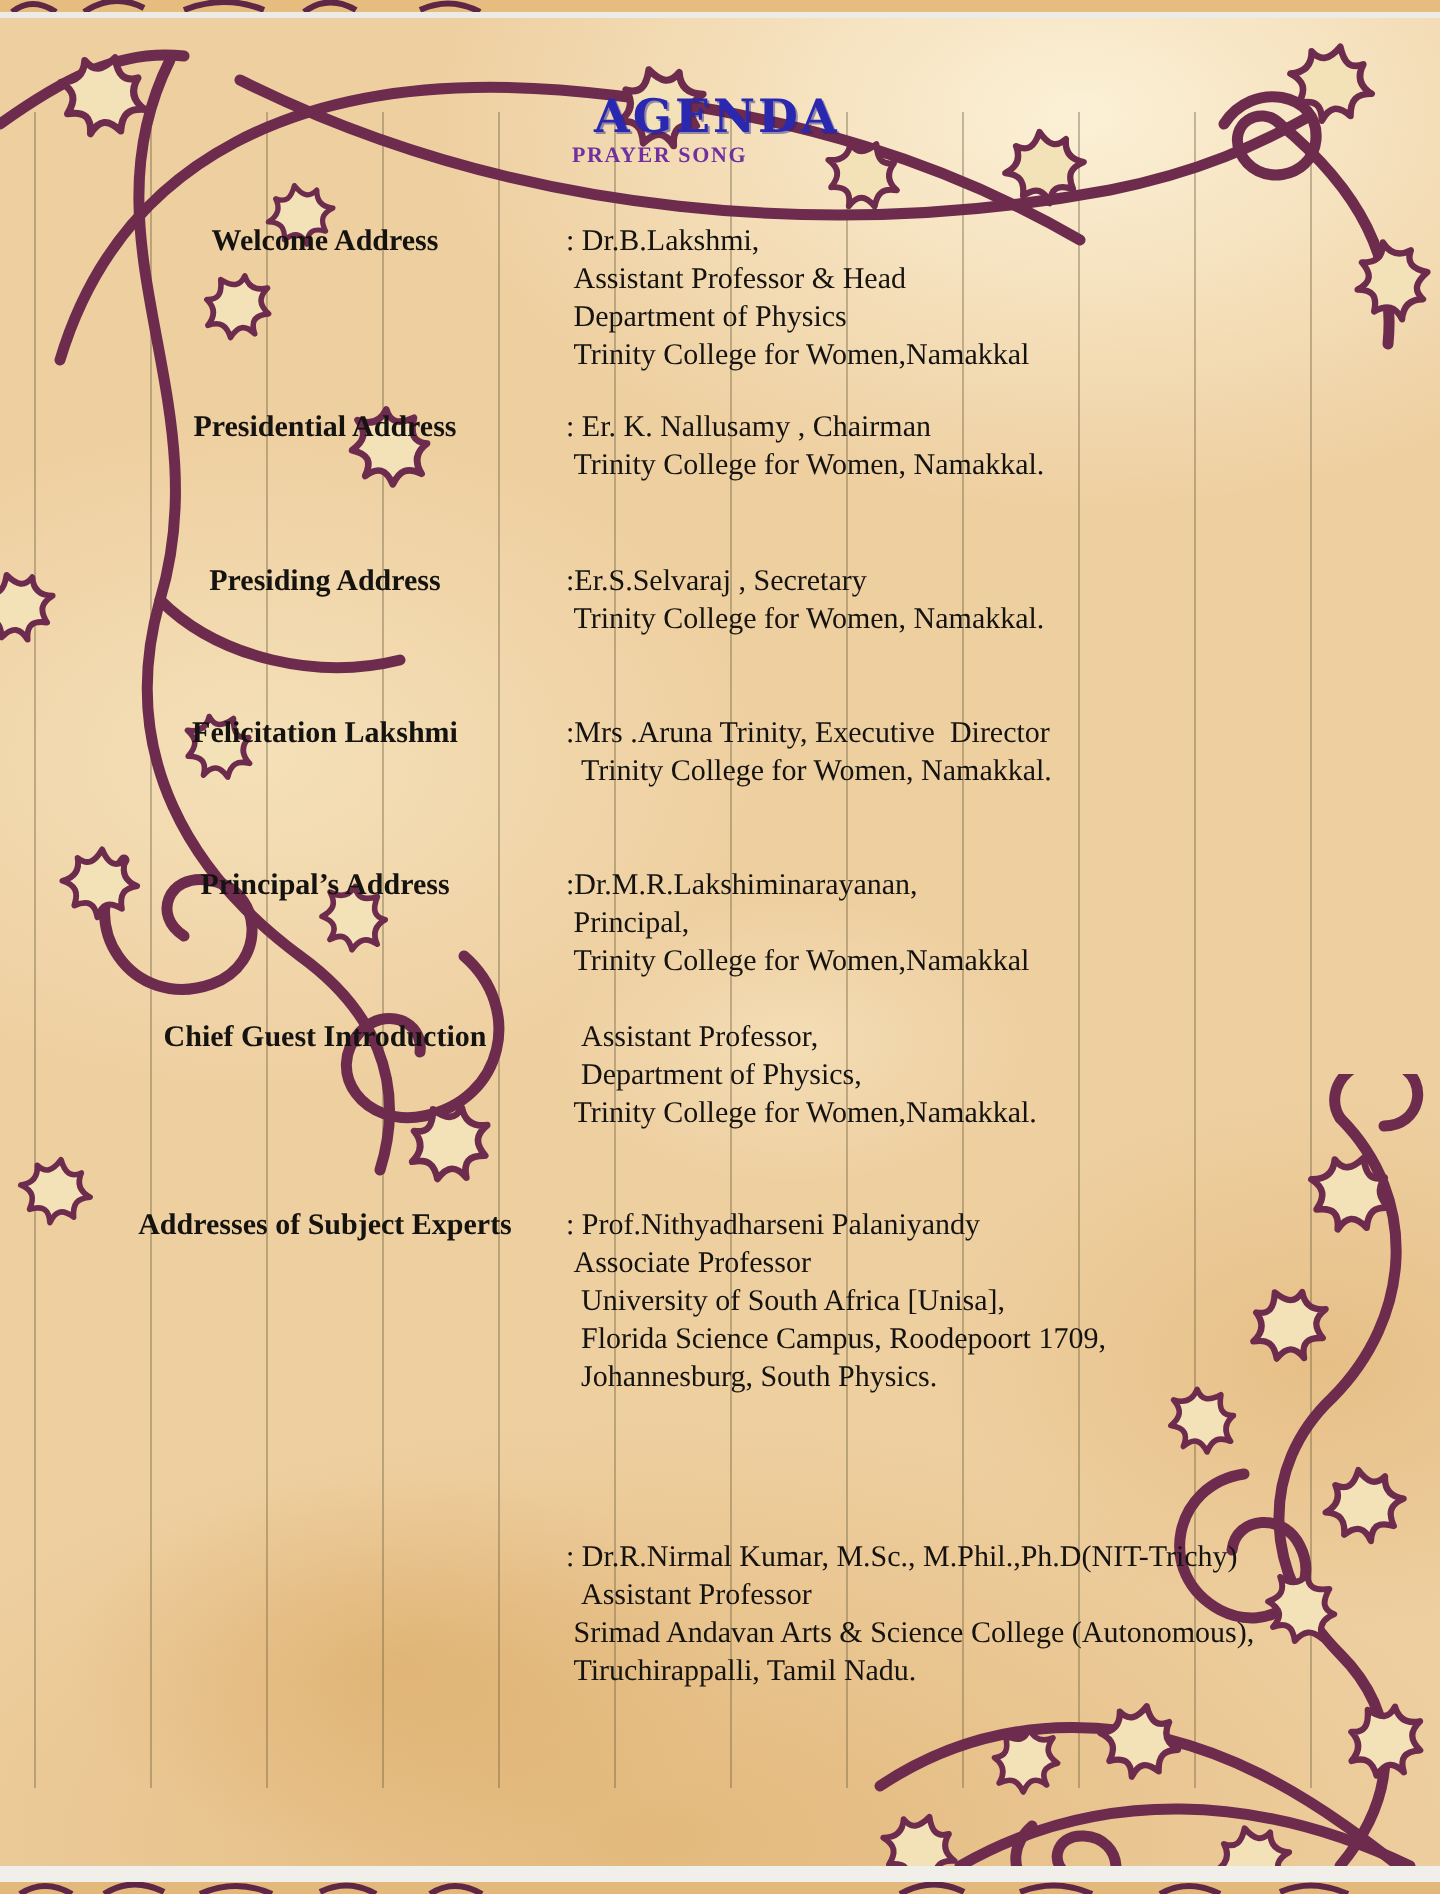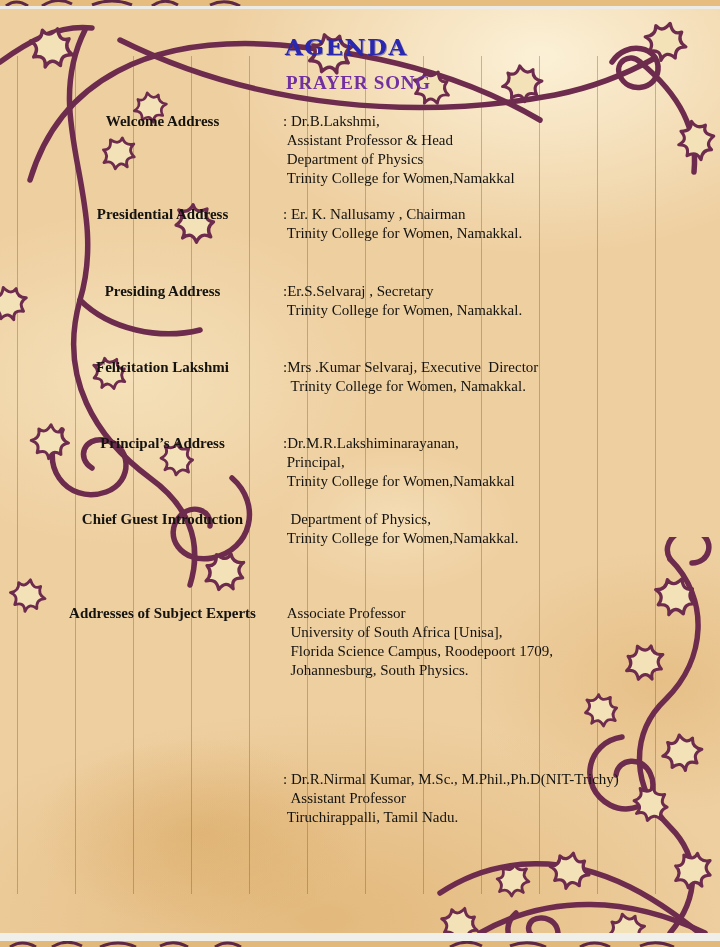--- a/index.html
+++ b/index.html
@@ -17,29 +17,29 @@
   }
   .ruled-lines{
     position:absolute;left:17px;right:8px;top:56px;height:838px;z-index:0;
     background-image:repeating-linear-gradient(90deg,
       rgba(104,92,58,.38) 0 1px, rgba(104,92,58,0) 1px 58px);
   }
   .ornament{position:absolute;z-index:1;pointer-events:none;}
   #orn-tl{left:0;top:0;}
   #orn-br{left:420px;top:537px;}
   .page-title{
-    position:absolute;left:281px;top:29px;z-index:2;margin:4px;
+    position:absolute;left:281px;top:29px;z-index:2;margin:16px;
     font-family:"DejaVu Serif","Liberation Serif",serif;
     font-size:23px;font-weight:bold;letter-spacing:1.5px;
     color:var(--title_blue,#2a28b0);
     text-shadow:1px 1px 0 rgba(30,28,140,.45);
   }
   .subtitle{
     position:absolute;left:286px;top:72px;z-index:2;
-    font-size:19px;font-weight:bold;letter-spacing:.8px;
+    font-size:11px;font-weight:bold;letter-spacing:.8px;
     color:var(--subtitle_purple,#7030a0);
   }
   #entries{position:absolute;left:0;top:0;width:584px;height:947px;z-index:2;}
   .entry{position:absolute;left:0;width:720px;font-size:15px;line-height:19px;color:#151310;}
   .entry .label{position:absolute;left:40px;top:0;width:245px;text-align:center;font-weight:bold;}
   .entry .value{position:absolute;left:283px;top:0;width:432px;}
   .entry .line{white-space:pre-wrap;}
   .entry .line .b{font-weight:normal;}
   .entry-0{top:112px}.entry-1{top:205px}.entry-2{top:282px}.entry-3{top:358px}
   .entry-4{top:434px}.entry-5{top:510px}.entry-6{top:604px}.entry-7{top:770px}
@@ -135,57 +135,60 @@
     <div class="label">Presiding Address</div>
     <div class="value">
           <div class="line"><span class="b">:Er.S.Selvaraj</span><span> , Secretary</span></div>
           <div class="line"><span class="b"></span><span> Trinity College for Women, Namakkal.</span></div>
         </div>
   </div>
 
   <div class="entry entry-3">
     <div class="label">Felicitation Lakshmi</div>
     <div class="value">
-          <div class="line"><span class="b">:Mrs .Kumar Selvaraj</span><span>, Executive  Director</span></div>
+          <div class="line"><span class="b">:Mrs .Aruna Trinity</span><span>, Executive  Director</span></div>
           <div class="line"><span class="b"></span><span>  Trinity College for Women, Namakkal.</span></div>
         </div>
   </div>
 
   <div class="entry entry-4">
     <div class="label">Principal’s Address</div>
     <div class="value">
           <div class="line"><span class="b">:Dr.M.R.Lakshiminarayanan</span><span>,</span></div>
           <div class="line"><span class="b"></span><span> Principal,</span></div>
           <div class="line"><span class="b"></span><span> Trinity College for Women,Namakkal</span></div>
         </div>
   </div>
 
   <div class="entry entry-5">
     <div class="label">Chief Guest Introduction</div>
     <div class="value">
+          <div class="line"><span class="b"></span><span>  Assistant Professor,</span></div>
           <div class="line"><span class="b"></span><span>  Department of Physics,</span></div>
           <div class="line"><span class="b"></span><span> Trinity College for Women,Namakkal.</span></div>
         </div>
   </div>
 
   <div class="entry entry-6">
     <div class="label">Addresses of Subject Experts</div>
     <div class="value">
+          <div class="line"><span class="b">: Prof.Nithyadharseni Palaniyandy</span><span></span></div>
           <div class="line"><span class="b"></span><span> Associate Professor</span></div>
           <div class="line"><span class="b"></span><span>  University of South Africa [Unisa],</span></div>
           <div class="line"><span class="b"></span><span>  Florida Science Campus, Roodepoort 1709,</span></div>
           <div class="line"><span class="b"></span><span>  Johannesburg, South Physics.</span></div>
         </div>
   </div>
 
   <div class="entry entry-7">
     <div class="label"></div>
     <div class="value">
           <div class="line"><span class="b">: Dr.R.Nirmal Kumar, M.Sc., M.Phil.,Ph.D(NIT-Trichy)</span><span></span></div>
           <div class="line"><span class="b"></span><span>  Assistant Professor</span></div>
+          <div class="line"><span class="b"></span><span> Srimad Andavan Arts &amp; Science College (Autonomous),</span></div>
           <div class="line"><span class="b"></span><span> Tiruchirappalli, Tamil Nadu.</span></div>
         </div>
   </div>
 </div>
 
   <div class="prev-page-strip">
     <svg class="strip-svg" width="720" height="6" viewBox="0 0 720 6">
       <g fill="none" stroke="#5f2746" stroke-width="3">
         <path d="M6,6 q10,-8 22,0 M42,6 q15,-10 30,-2 M92,5 q20,-8 40,0 M152,6 q12,-9 26,-1 M210,5 q15,-7 30,1"></path>
       </g>

